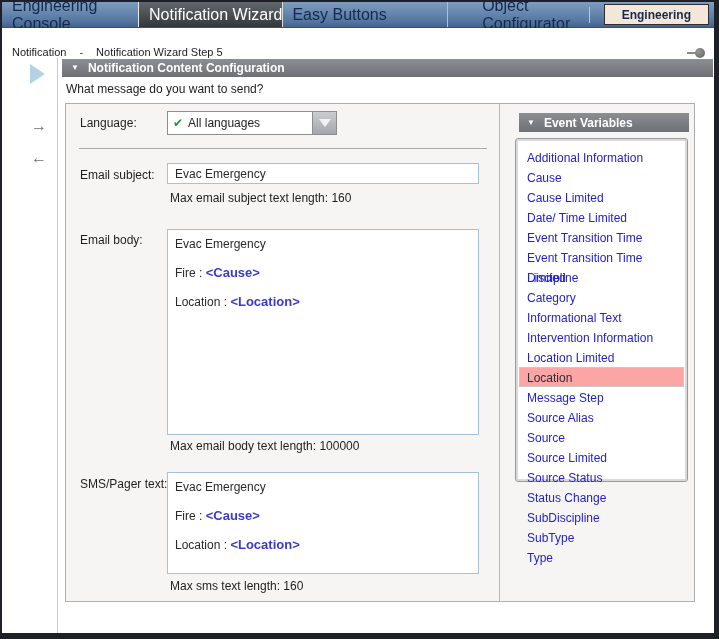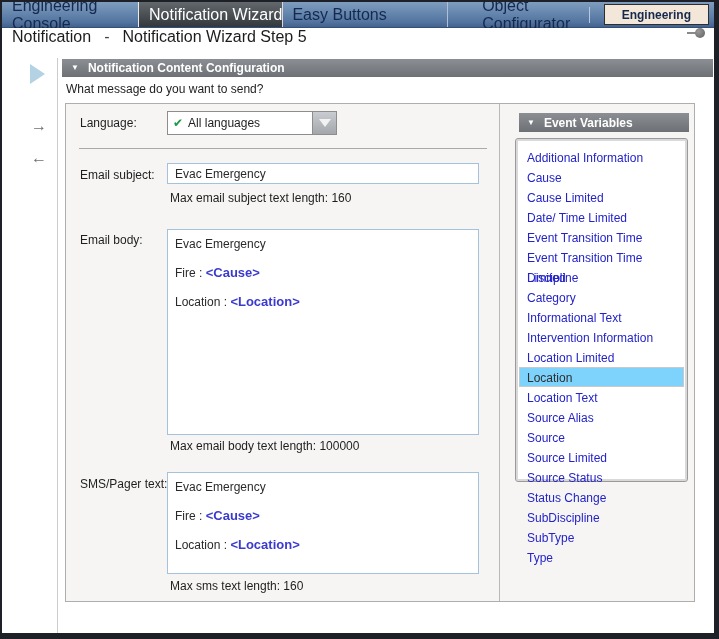--- a/index.html
+++ b/index.html
@@ -33,21 +33,21 @@
   .sep-light{width:1px;height:16px;align-self:center;background:#b9c8dc;margin-right:14px;}
   .mode-button{
     display:flex;align-items:center;justify-content:center;
     height:21px;align-self:center;margin-right:5px;padding:1px 17px;
     background:#f3e7d9;border:1px solid #2e2e2e;
     font-size:12px;font-weight:bold;color:#15294e;
   }
 
   
   .breadcrumb{position:absolute;left:0;top:26px;right:0;height:30px;background:#ffffff;
-    display:flex;align-items:flex-start;font-size:16px;color:#1c1c1c;}
+    display:flex;align-items:flex-end;font-size:11px;color:#1c1c1c;}
   .bc-root{margin-left:10px;}
   .bc-dash{margin:0 13px;color:#444;}
   .bc-spacer{flex:1;}
   .pin-icon{position:relative;width:18px;height:10px;margin-right:9px;}
   .pin-icon .pin-stem{position:absolute;left:0;top:4px;width:10px;height:2px;background:#8a8a8a;}
   .pin-icon .pin-head{position:absolute;right:0;top:0;width:10px;height:10px;border-radius:50%;
     background:radial-gradient(circle at 35% 35%,#9a9a9a,#5f5f5f);}
 
   
   .leftrail{position:absolute;left:0;top:56px;bottom:0;width:56px;background:#ffffff;
@@ -100,21 +100,21 @@
   .event-region{position:absolute;right:0;top:0;width:195px;height:100%;}
   .ev-header{position:absolute;left:20px;top:9px;width:170px;height:19px;
     background:linear-gradient(#8b8f93,#6d7175);
     display:flex;align-items:center;gap:9px;padding-left:8px;
     color:#ffffff;font-size:12px;font-weight:600;}
   .ev-listbox{position:absolute;left:16px;top:34px;width:173px;height:344px;
     background:#ffffff;border:1px solid #9a9a9a;border-radius:3px;
     box-shadow:inset 0 0 0 2px #d9d9d9;padding:8px 3px 0 3px;}
   .ev-item{height:20px;line-height:20px;padding-left:7px;font-size:12px;color:#2323c8;
     border:1px solid transparent;cursor:default;}
-  .ev-item.selected{color:#2e2e2e;background:#7dd3fc;border:1px solid #c9c9c9;}
+  .ev-item.selected{color:#2e2e2e;background:#fca5a5;border:1px solid #c9c9c9;}
 </style>
 </head>
 <body>
 
 <div id="window">
   <div class="frame-right"></div>
 
   <div class="tabbar">
     <div class="tab tab-i0">Engineering Console</div>
       <div class="tab tab-i1 active">Notification Wizard</div>
@@ -202,21 +202,21 @@
           <div class="ev-item">Cause Limited</div>
           <div class="ev-item">Date/ Time Limited</div>
           <div class="ev-item">Event Transition Time</div>
           <div class="ev-item">Event Transition Time Limited</div>
           <div class="ev-item">Discipline</div>
           <div class="ev-item">Category</div>
           <div class="ev-item">Informational Text</div>
           <div class="ev-item">Intervention Information</div>
           <div class="ev-item">Location Limited</div>
           <div class="ev-item selected">Location</div>
-          <div class="ev-item">Location Text</div>
+          <div class="ev-item">Message Step</div>
           <div class="ev-item">Source Alias</div>
           <div class="ev-item">Source</div>
           <div class="ev-item">Source Limited</div>
           <div class="ev-item">Source Status</div>
           <div class="ev-item">Status Change</div>
           <div class="ev-item">SubDiscipline</div>
           <div class="ev-item">SubType</div>
           <div class="ev-item">Type</div>
         </div>
     </div>

